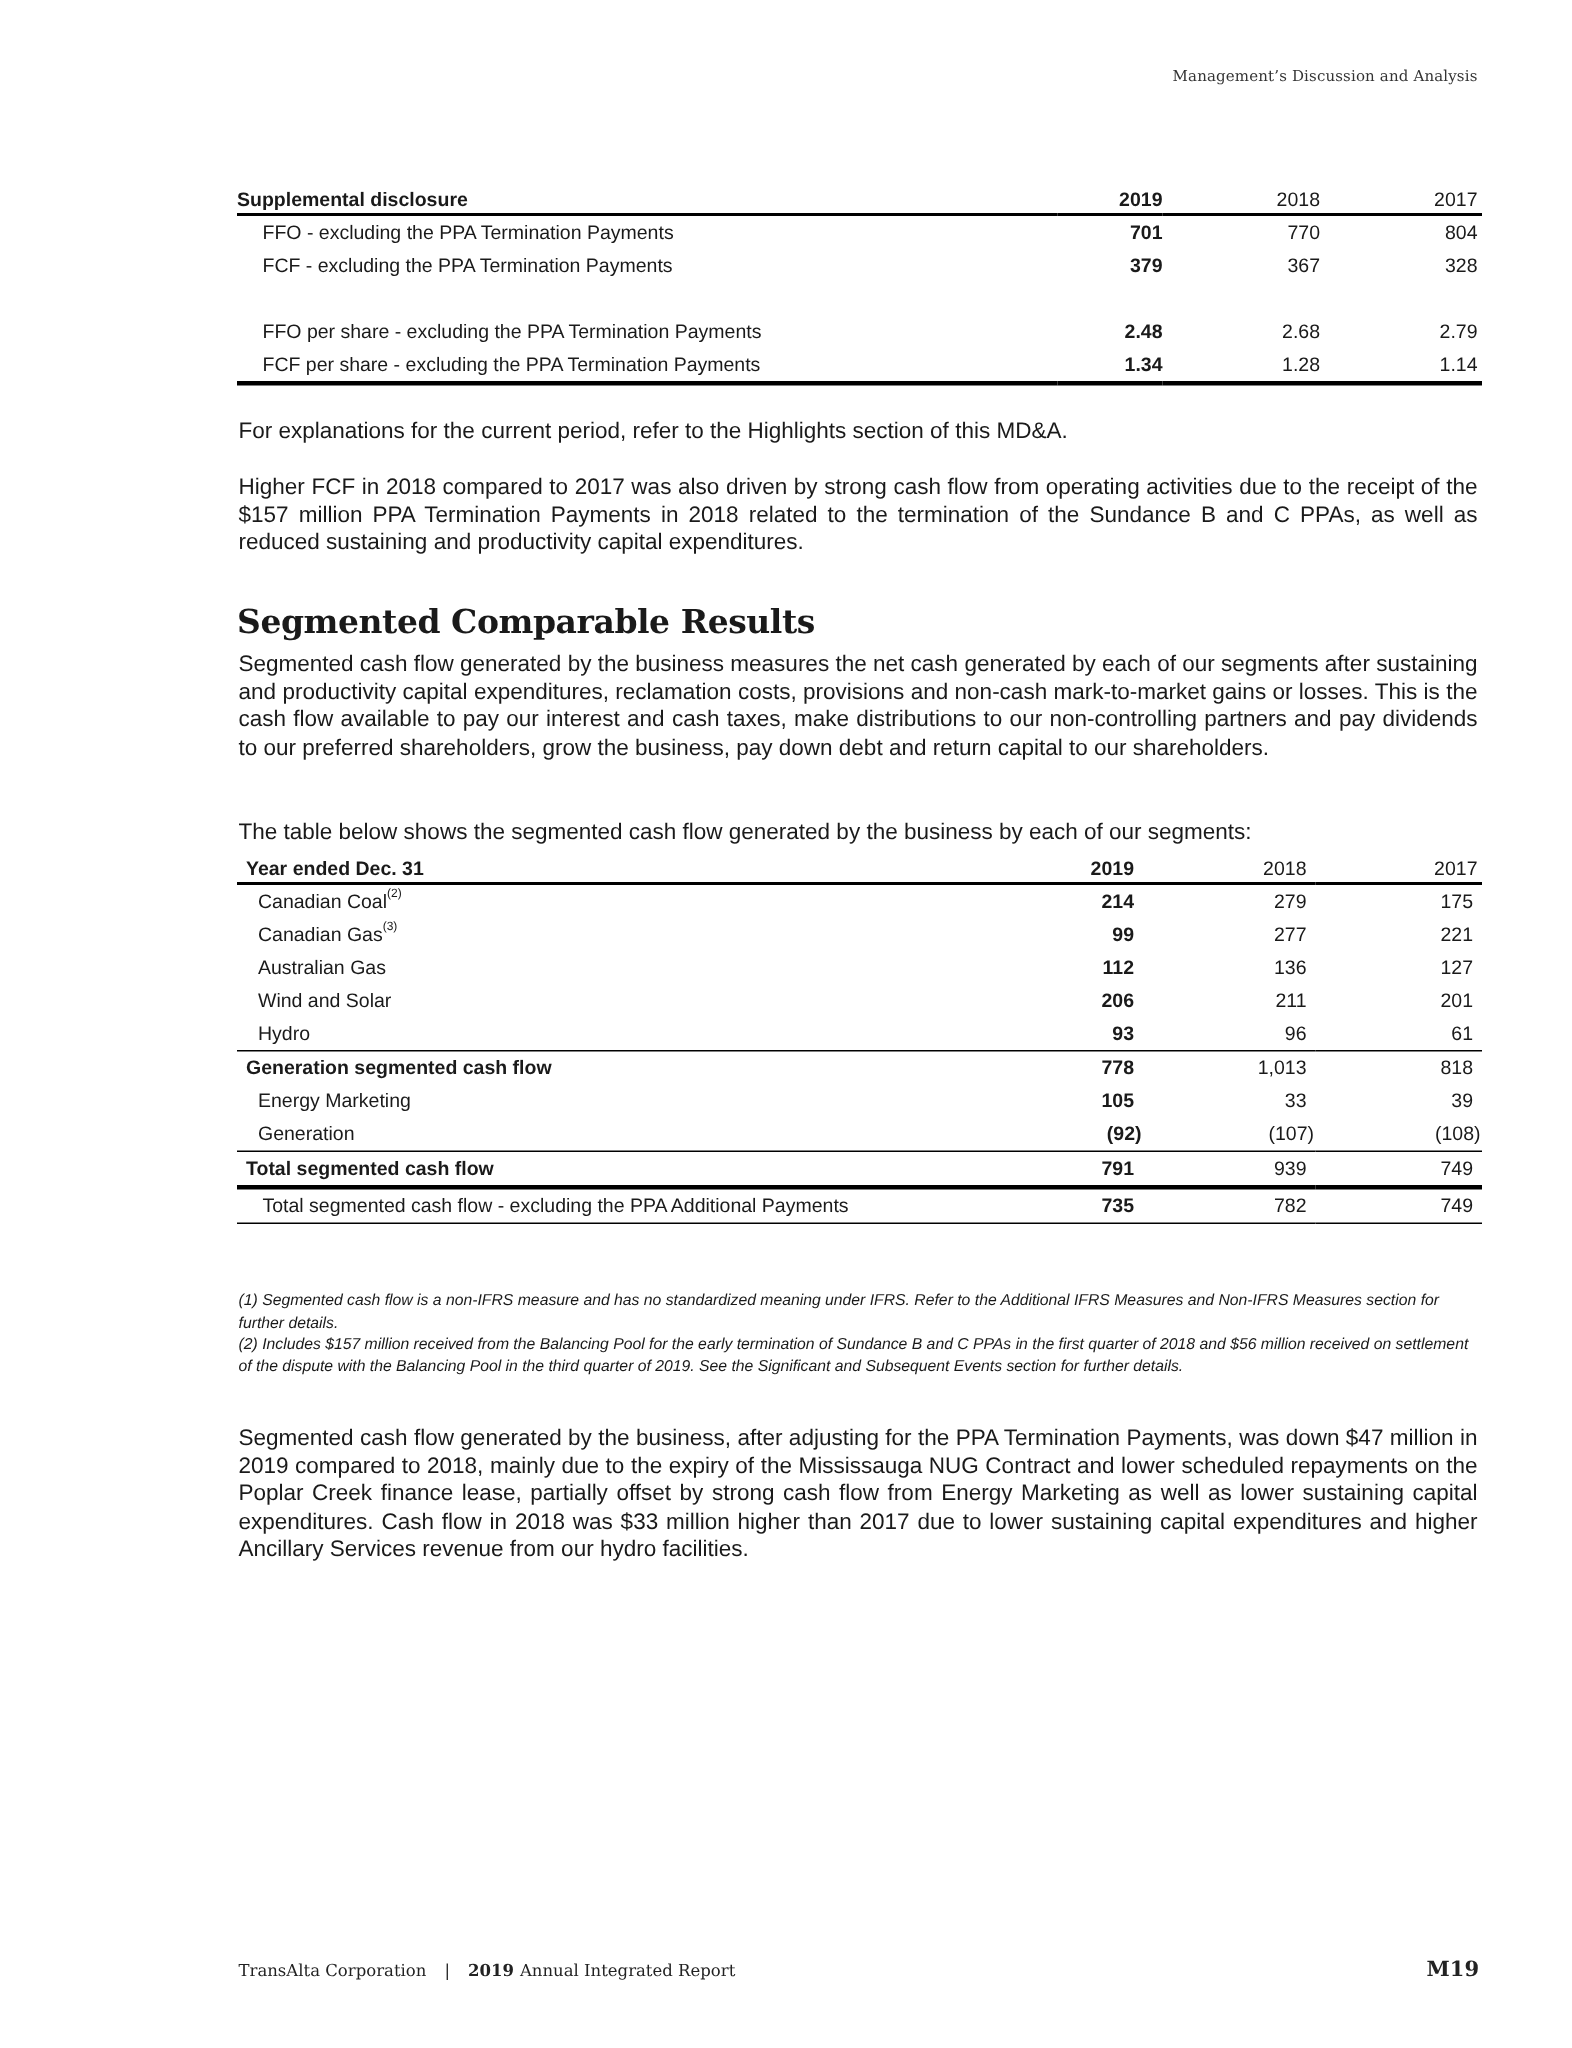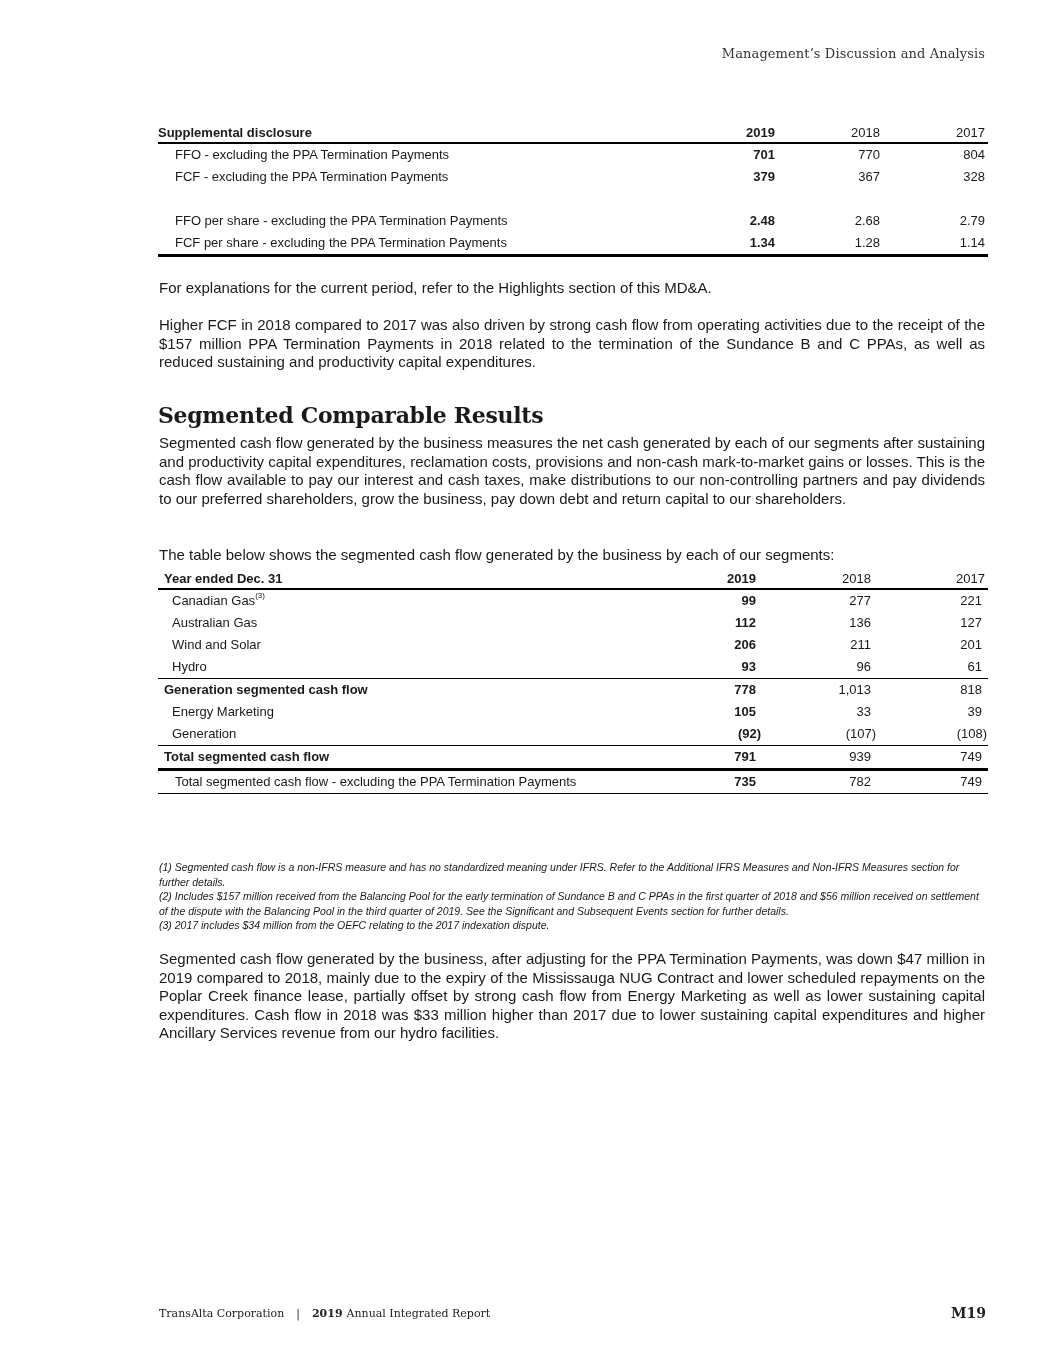--- a/index.html
+++ b/index.html
@@ -1,19 +1,19 @@
 <!DOCTYPE html>
 <html><head>
 <meta charset="utf-8">
 <style>
   html, body { margin: 0; padding: 0; background: #ffffff; }
   body { width: 1048px; height: 1365px; position: relative; color: #1a1a1a;
          font-family: "Liberation Sans", sans-serif; overflow: hidden; }
   .header-title { position: absolute; top: 46px; right: 63px; font-family: "DejaVu Serif", serif;
-                  font-size: 13px; color: #333; letter-spacing: 0.1px; }
+                  font-size: 10px; color: #333; letter-spacing: 0.1px; }
   table { border-collapse: collapse; position: absolute; left: 158px; width: 830px;
           font-family: "Liberation Sans", sans-serif; font-size: 13px; }
   td { padding: 0; height: 22px; line-height: 22px; white-space: nowrap; }
   td.num { text-align: right; }
   td.c19 { width: 70px; padding-right: 0; }
   td.c18 { width: 105px; }
   td.c17 { width: 105px; padding-right: 3px; }
   .bold { font-weight: bold; }
   .ind1 { padding-left: 17px; }
   .ind2 { padding-left: 14px; }
@@ -90,20 +90,26 @@
 
 <table id="seg">
   <tbody>
       <tr class="hdr">
     <td class="bold" style="padding-left:6px;">Year ended Dec. 31</td>
     <td class="num c19 bold" style="padding-right:10px;">2019</td>
     <td class="num c18" style="padding-right:6px;">2018</td>
     <td class="num c17">2017</td>
   </tr>
   <tr>
+    <td class="ind2" style="padding-left:14px;"><span>Canadian Coal</span><sup>(2)</sup></td>
+    <td class="num c19 bold" style="padding-right:10px;">214</td>
+    <td class="num c18" style="padding-right:6px;">279</td>
+    <td class="num c17" style="padding-right:6px;">175</td>
+  </tr>
+  <tr>
     <td style="padding-left:14px;"><span>Canadian Gas</span><sup>(3)</sup></td>
     <td class="num c19 bold" style="padding-right:10px;">99</td>
     <td class="num c18" style="padding-right:6px;">277</td>
     <td class="num c17" style="padding-right:6px;">221</td>
   </tr>
   <tr>
     <td style="padding-left:14px;">Australian Gas</td>
     <td class="num c19 bold" style="padding-right:10px;">112</td>
     <td class="num c18" style="padding-right:6px;">136</td>
     <td class="num c17" style="padding-right:6px;">127</td>
@@ -138,32 +144,31 @@
     <td class="num c18" style="padding-right:1px;">(107)</td>
     <td class="num c17" style="padding-right:1px;">(108)</td>
   </tr>
   <tr class="thick">
     <td class="bold" style="padding-left:6px;">Total segmented cash flow</td>
     <td class="num c19 bold" style="padding-right:10px;">791</td>
     <td class="num c18" style="padding-right:6px;">939</td>
     <td class="num c17" style="padding-right:6px;">749</td>
   </tr>
   <tr class="thin">
-    <td style="padding-left:17px;">Total segmented cash flow - excluding the PPA Termination Payments</td>
+    <td style="padding-left:17px;">Total segmented cash flow - excluding the PPA Additional Payments</td>
     <td class="num c19 bold" style="padding-right:10px;">735</td>
     <td class="num c18" style="padding-right:6px;">782</td>
     <td class="num c17" style="padding-right:6px;">749</td>
   </tr>
 </tbody>
   </table>
 
 <div class="footnotes">
   <div>(1) Segmented cash flow is a non-IFRS measure and has no standardized meaning under IFRS. Refer to the Additional IFRS Measures and Non-IFRS Measures section for further details.</div>
   <div>(2) Includes $157 million received from the Balancing Pool for the early termination of Sundance B and C PPAs in the first quarter of 2018 and $56 million received on settlement of the dispute with the Balancing Pool in the third quarter of 2019. See the Significant and Subsequent Events section for further details.</div>
-  <div>(3) 2017 includes $34 million from the OEFC relating to the 2017 indexation dispute.</div>
 </div>
 
 <p style="top:950px;">Segmented cash flow generated by the business, after adjusting for the PPA Termination Payments, was down $47 million in 2019 compared to 2018, mainly due to the expiry of the Mississauga NUG Contract and lower scheduled repayments on the Poplar Creek finance lease, partially offset by strong cash flow from Energy Marketing as well as lower sustaining capital expenditures. Cash flow in 2018 was $33 million higher than 2017 due to lower sustaining capital expenditures and higher Ancillary Services revenue from our hydro facilities.</p>
 
 <div class="footer">
   <span>TransAlta Corporation</span><span class="sep">|</span><span class="yr">2019</span><span>Annual Integrated Report</span>
   <span class="pg">M19</span>
 </div>
 
 </body></html>

